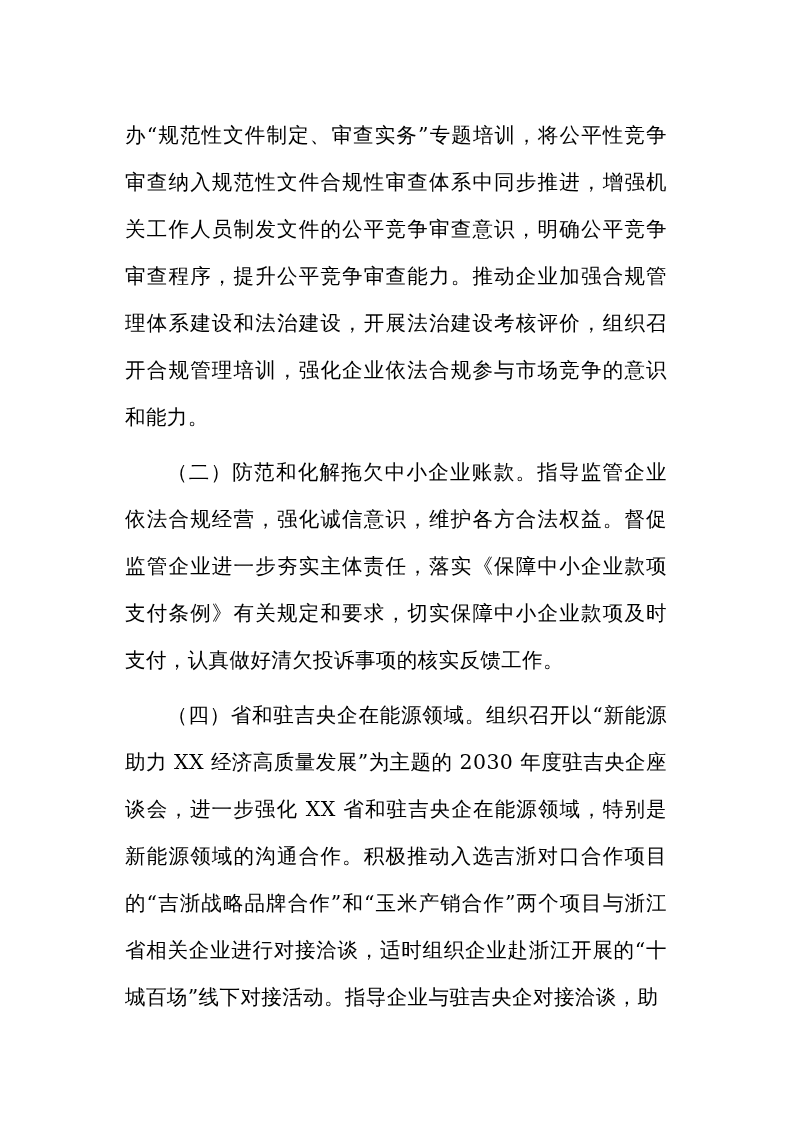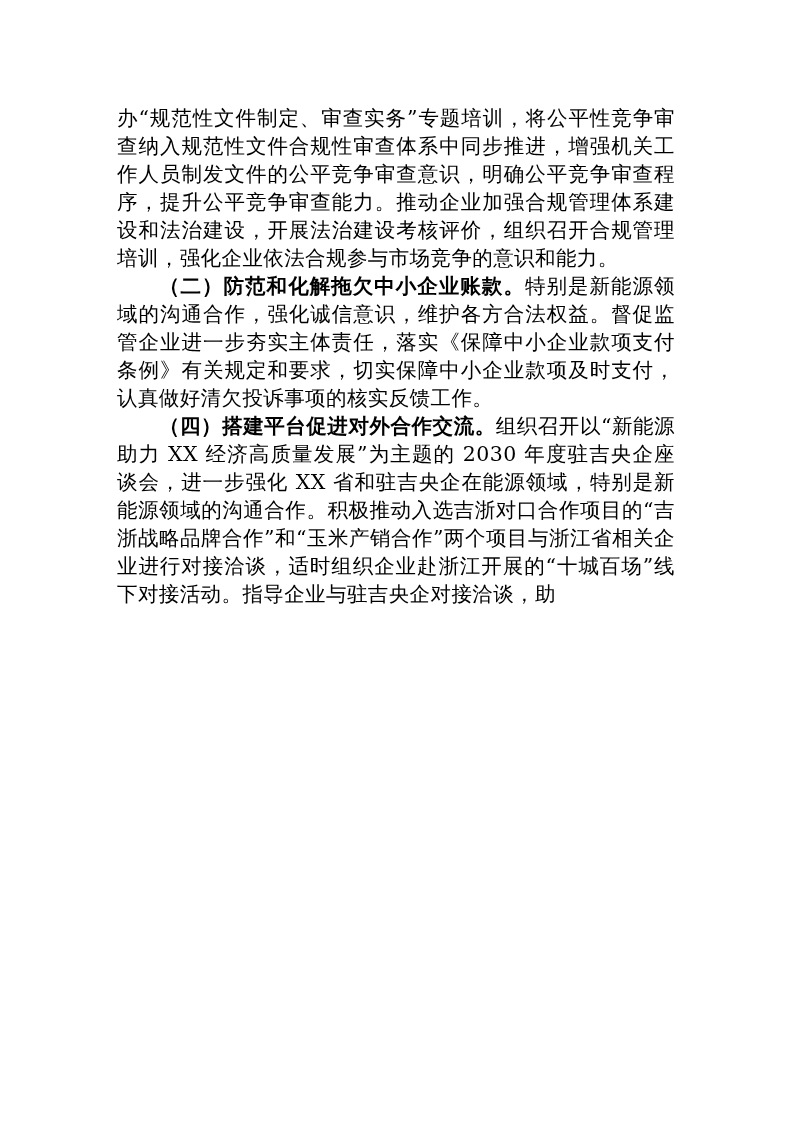--- a/index.html
+++ b/index.html
@@ -15,47 +15,47 @@
     font-family: "DejaVu Serif", "Liberation Serif", serif;
     color: #000000;
   }
   .page {
     position: absolute;
     left: 117px;
     top: 104px;
     width: 558px;
   }
   .para {
-    margin: 0;
+    margin: 8px;
     padding: 0;
     font-size: 20.5px;
-    line-height: 28px;
+    line-height: 47px;
     letter-spacing: 0.4px;
     text-align: justify;
     text-justify: inter-character;
     word-break: break-all;
   }
   .indent {
     text-indent: 42px;
   }
   .heading-run {
-    font-weight: bold;
+    font-weight: normal;
   }
 </style>
 </head>
 <body>
 
 <div class="page">
 
   <p class="para">
     <span>办“规范性文件制定、审查实务”专题培训，将公平性竞争审查纳入规范性文件合规性审查体系中同步推进，增强机关工作人员制发文件的公平竞争审查意识，明确公平竞争审查程序，提升公平竞争审查能力。推动企业加强合规管理体系建设和法治建设，开展法治建设考核评价，组织召开合规管理培训，强化企业依法合规参与市场竞争的意识和能力。</span>
   </p>
 
   <p class="para indent">
-    <span class="heading-run">（二）防范和化解拖欠中小企业账款。</span><span>特别是新能源领域的沟通合作，强化诚信意识，维护各方合法权益。督促监管企业进一步夯实主体责任，落实《保障中小企业款项支付条例》有关规定和要求，切实保障中小企业款项及时支付，认真做好清欠投诉事项的核实反馈工作。</span>
+    <span class="heading-run">（二）防范和化解拖欠中小企业账款。</span><span>指导监管企业依法合规经营，强化诚信意识，维护各方合法权益。督促监管企业进一步夯实主体责任，落实《保障中小企业款项支付条例》有关规定和要求，切实保障中小企业款项及时支付，认真做好清欠投诉事项的核实反馈工作。</span>
   </p>
 
 
   <p class="para indent">
-    <span class="heading-run">（四）搭建平台促进对外合作交流。</span><span>组织召开以“新能源助力 XX 经济高质量发展”为主题的 2030 年度驻吉央企座谈会，进一步强化 XX 省和驻吉央企在能源领域，特别是新能源领域的沟通合作。积极推动入选吉浙对口合作项目的“吉浙战略品牌合作”和“玉米产销合作”两个项目与浙江省相关企业进行对接洽谈，适时组织企业赴浙江开展的“十城百场”线下对接活动。指导企业与驻吉央企对接洽谈，助</span>
+    <span class="heading-run">（四）省和驻吉央企在能源领域。</span><span>组织召开以“新能源助力 XX 经济高质量发展”为主题的 2030 年度驻吉央企座谈会，进一步强化 XX 省和驻吉央企在能源领域，特别是新能源领域的沟通合作。积极推动入选吉浙对口合作项目的“吉浙战略品牌合作”和“玉米产销合作”两个项目与浙江省相关企业进行对接洽谈，适时组织企业赴浙江开展的“十城百场”线下对接活动。指导企业与驻吉央企对接洽谈，助</span>
   </p>
 
 </div>
 
 </body></html>

